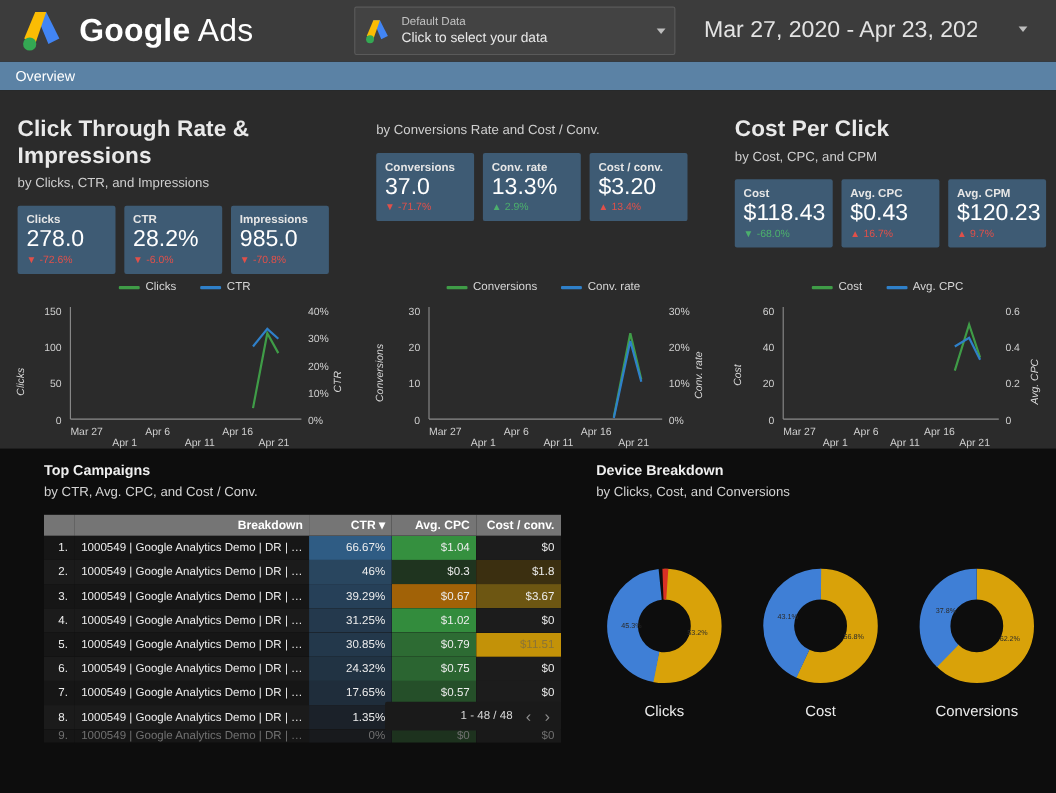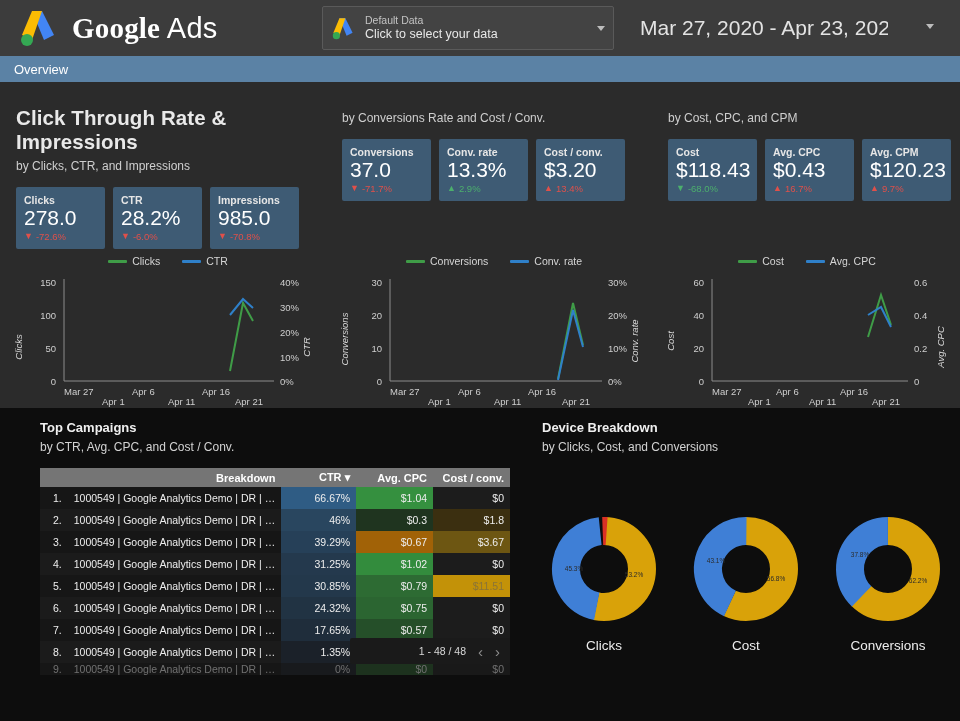--- a/index.html
+++ b/index.html
@@ -12,21 +12,21 @@
   .page { position: relative; width: 960px; height: 721px; background: #0d0d0d; }
 
   
   .header {
     height: 56px; background: #3c3c3c;
     display: flex; align-items: center; position: relative;
   }
   .logo-wrap { display: flex; align-items: center; margin-left: 18px; }
   .ads-logo { width: 40px; height: 38px; }
   .brand { margin-left: 14px; font-size: 29px; color: #fff; letter-spacing: .2px; }
-  .brand b { font-weight: 700; font-family: Liberation Serif, serif; }
+  .brand b { font-weight: 700; }
   .brand span { font-weight: 400; }
 
   .data-selector {
     position: absolute; left: 322px; top: 6px;
     width: 292px; height: 44px;
     background: #434343; border: 1px solid #5a5a5a; border-radius: 2px;
     display: flex; align-items: center; padding: 0 8px;
   }
   .data-selector .mini-logo { width: 24px; height: 23px; flex: none; }
   .ds-text { margin-left: 10px; line-height: 1.25; flex: 1; }
@@ -221,20 +221,21 @@
             <div class="card-value">$3.20</div>
             <div class="card-delta up">
               <span class="arrow">▲</span>
               <span>13.4%</span>
             </div>
           </div>
         </div>
       </div>
 
       <div class="col col3">
+        <div class="sec-title">Cost Per Click</div>
         <div class="sec-sub">by Cost, CPC, and CPM</div>
         <div class="cards">
           <div class="card">
             <div class="card-label">Cost</div>
             <div class="card-value">$118.43</div>
             <div class="card-delta good">
               <span class="arrow">▼</span>
               <span>-68.0%</span>
             </div>
           </div>

